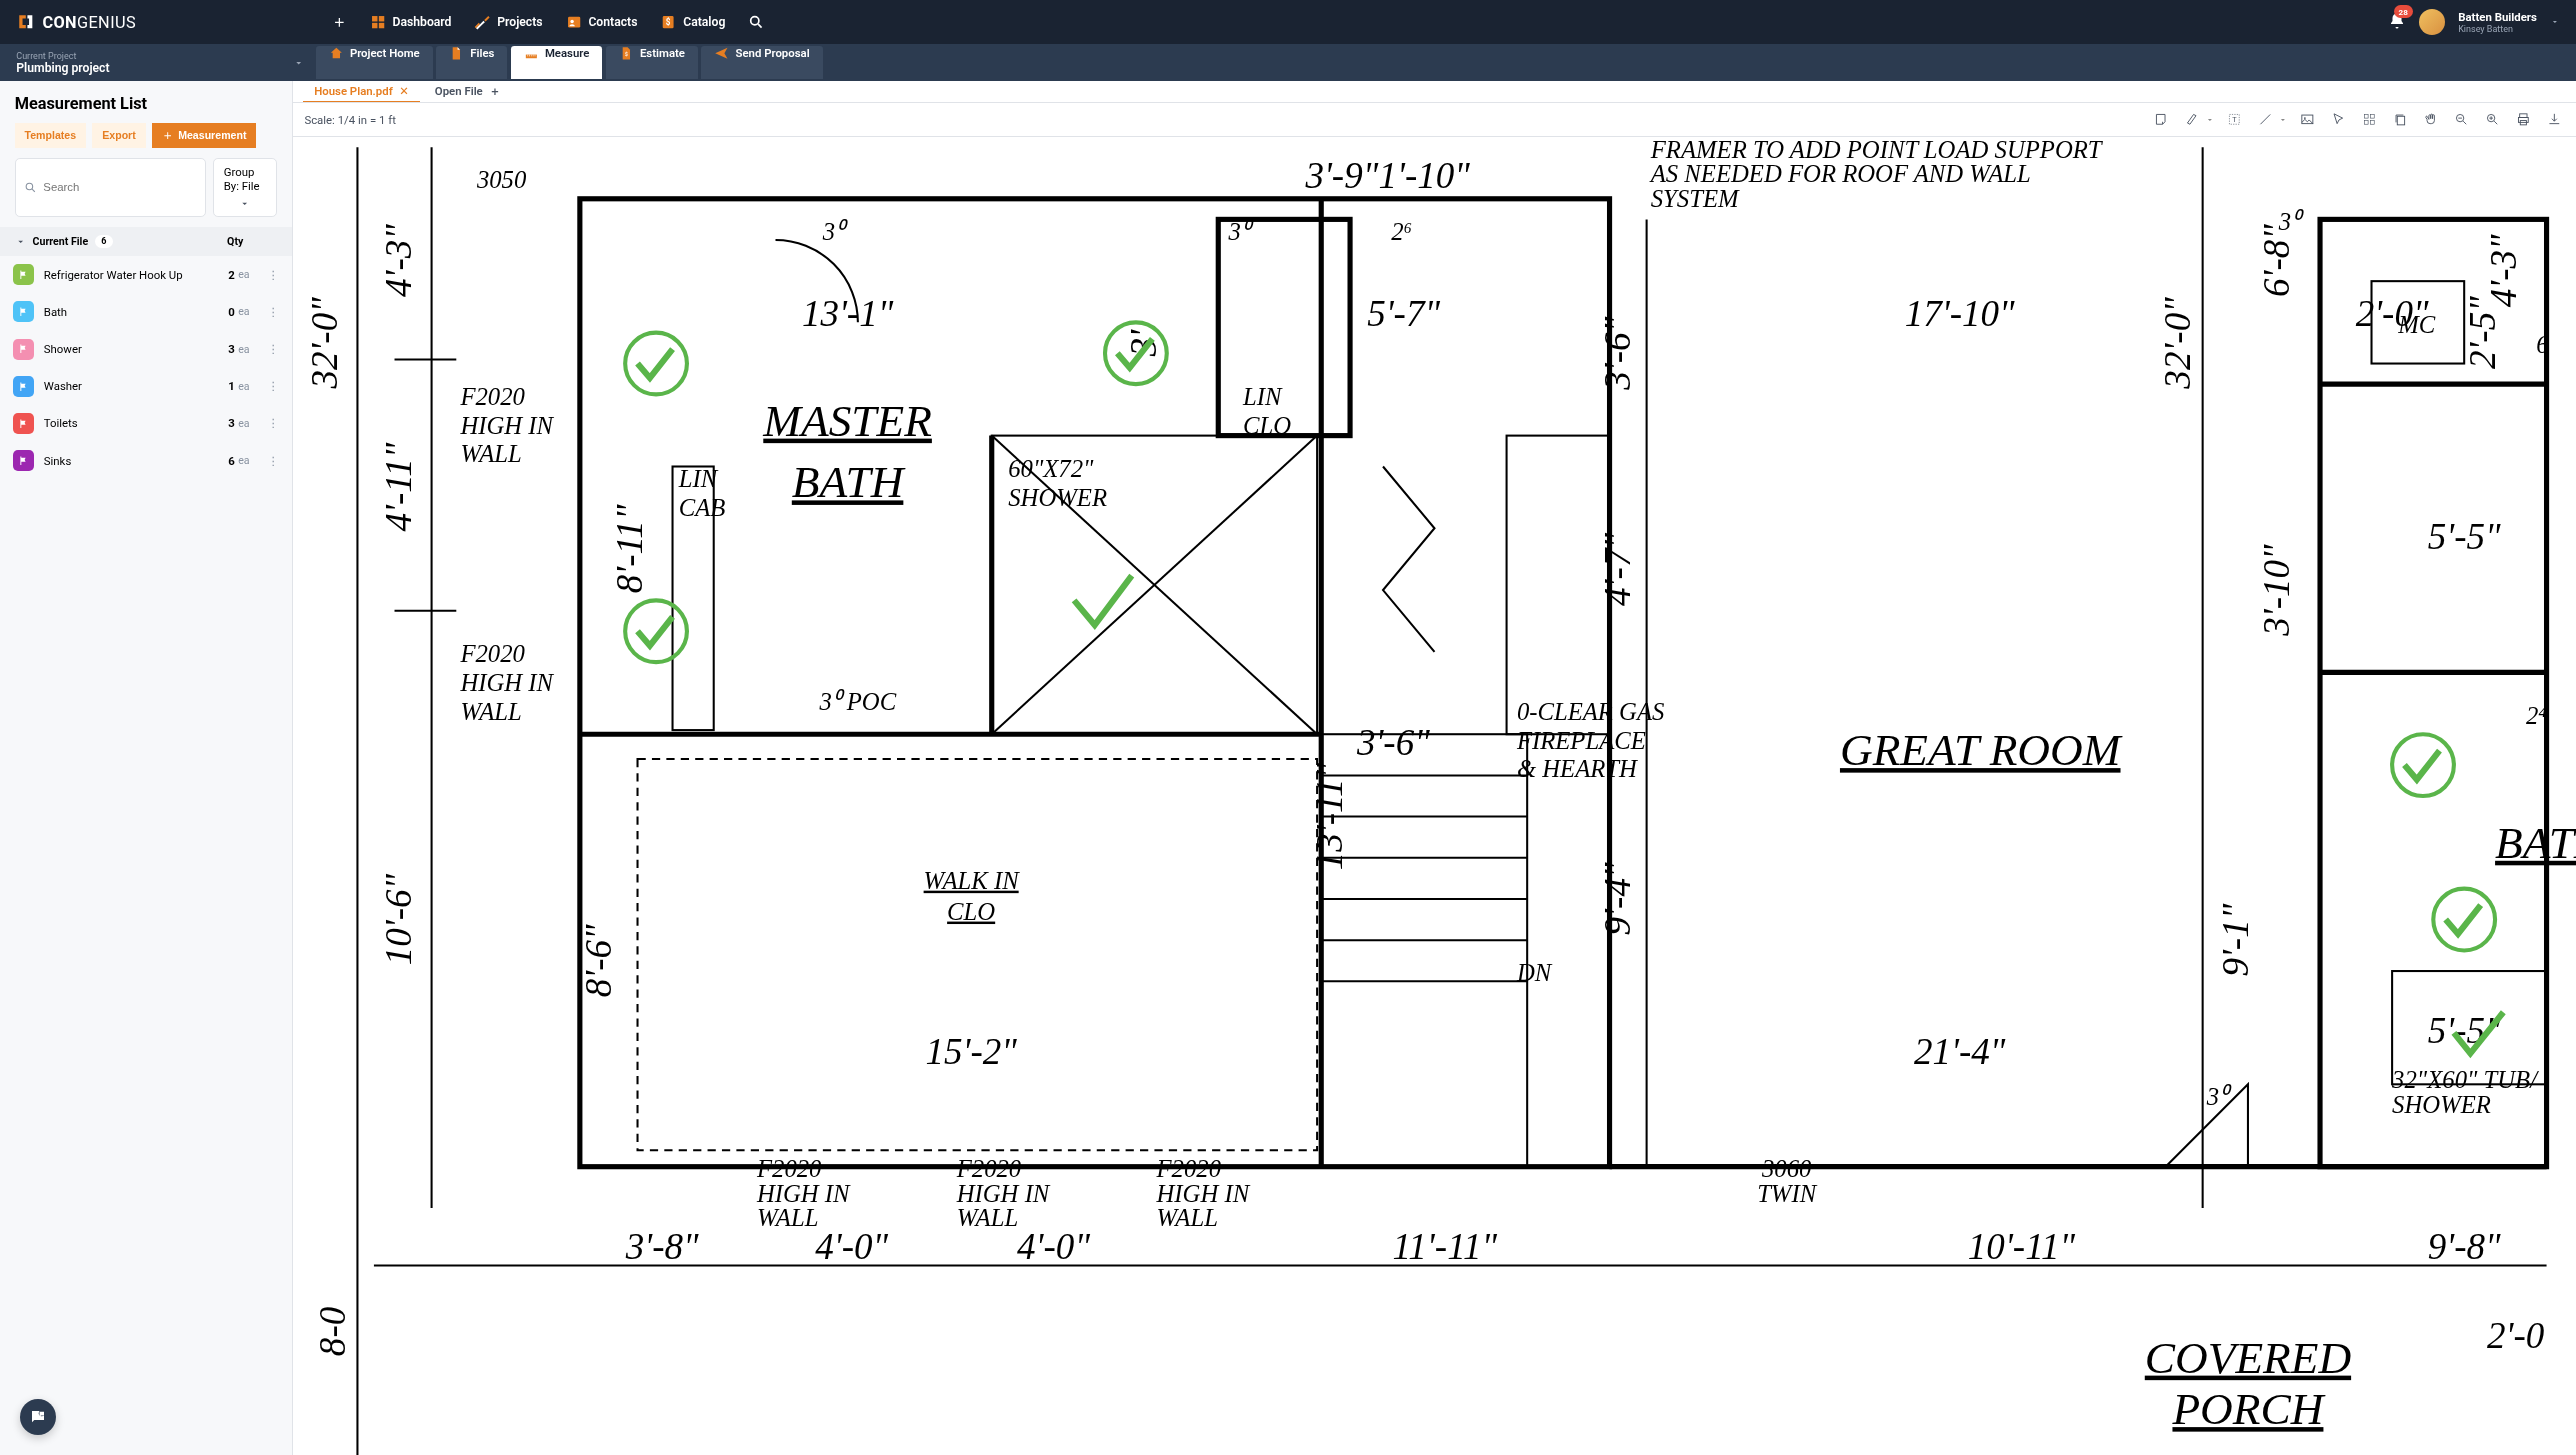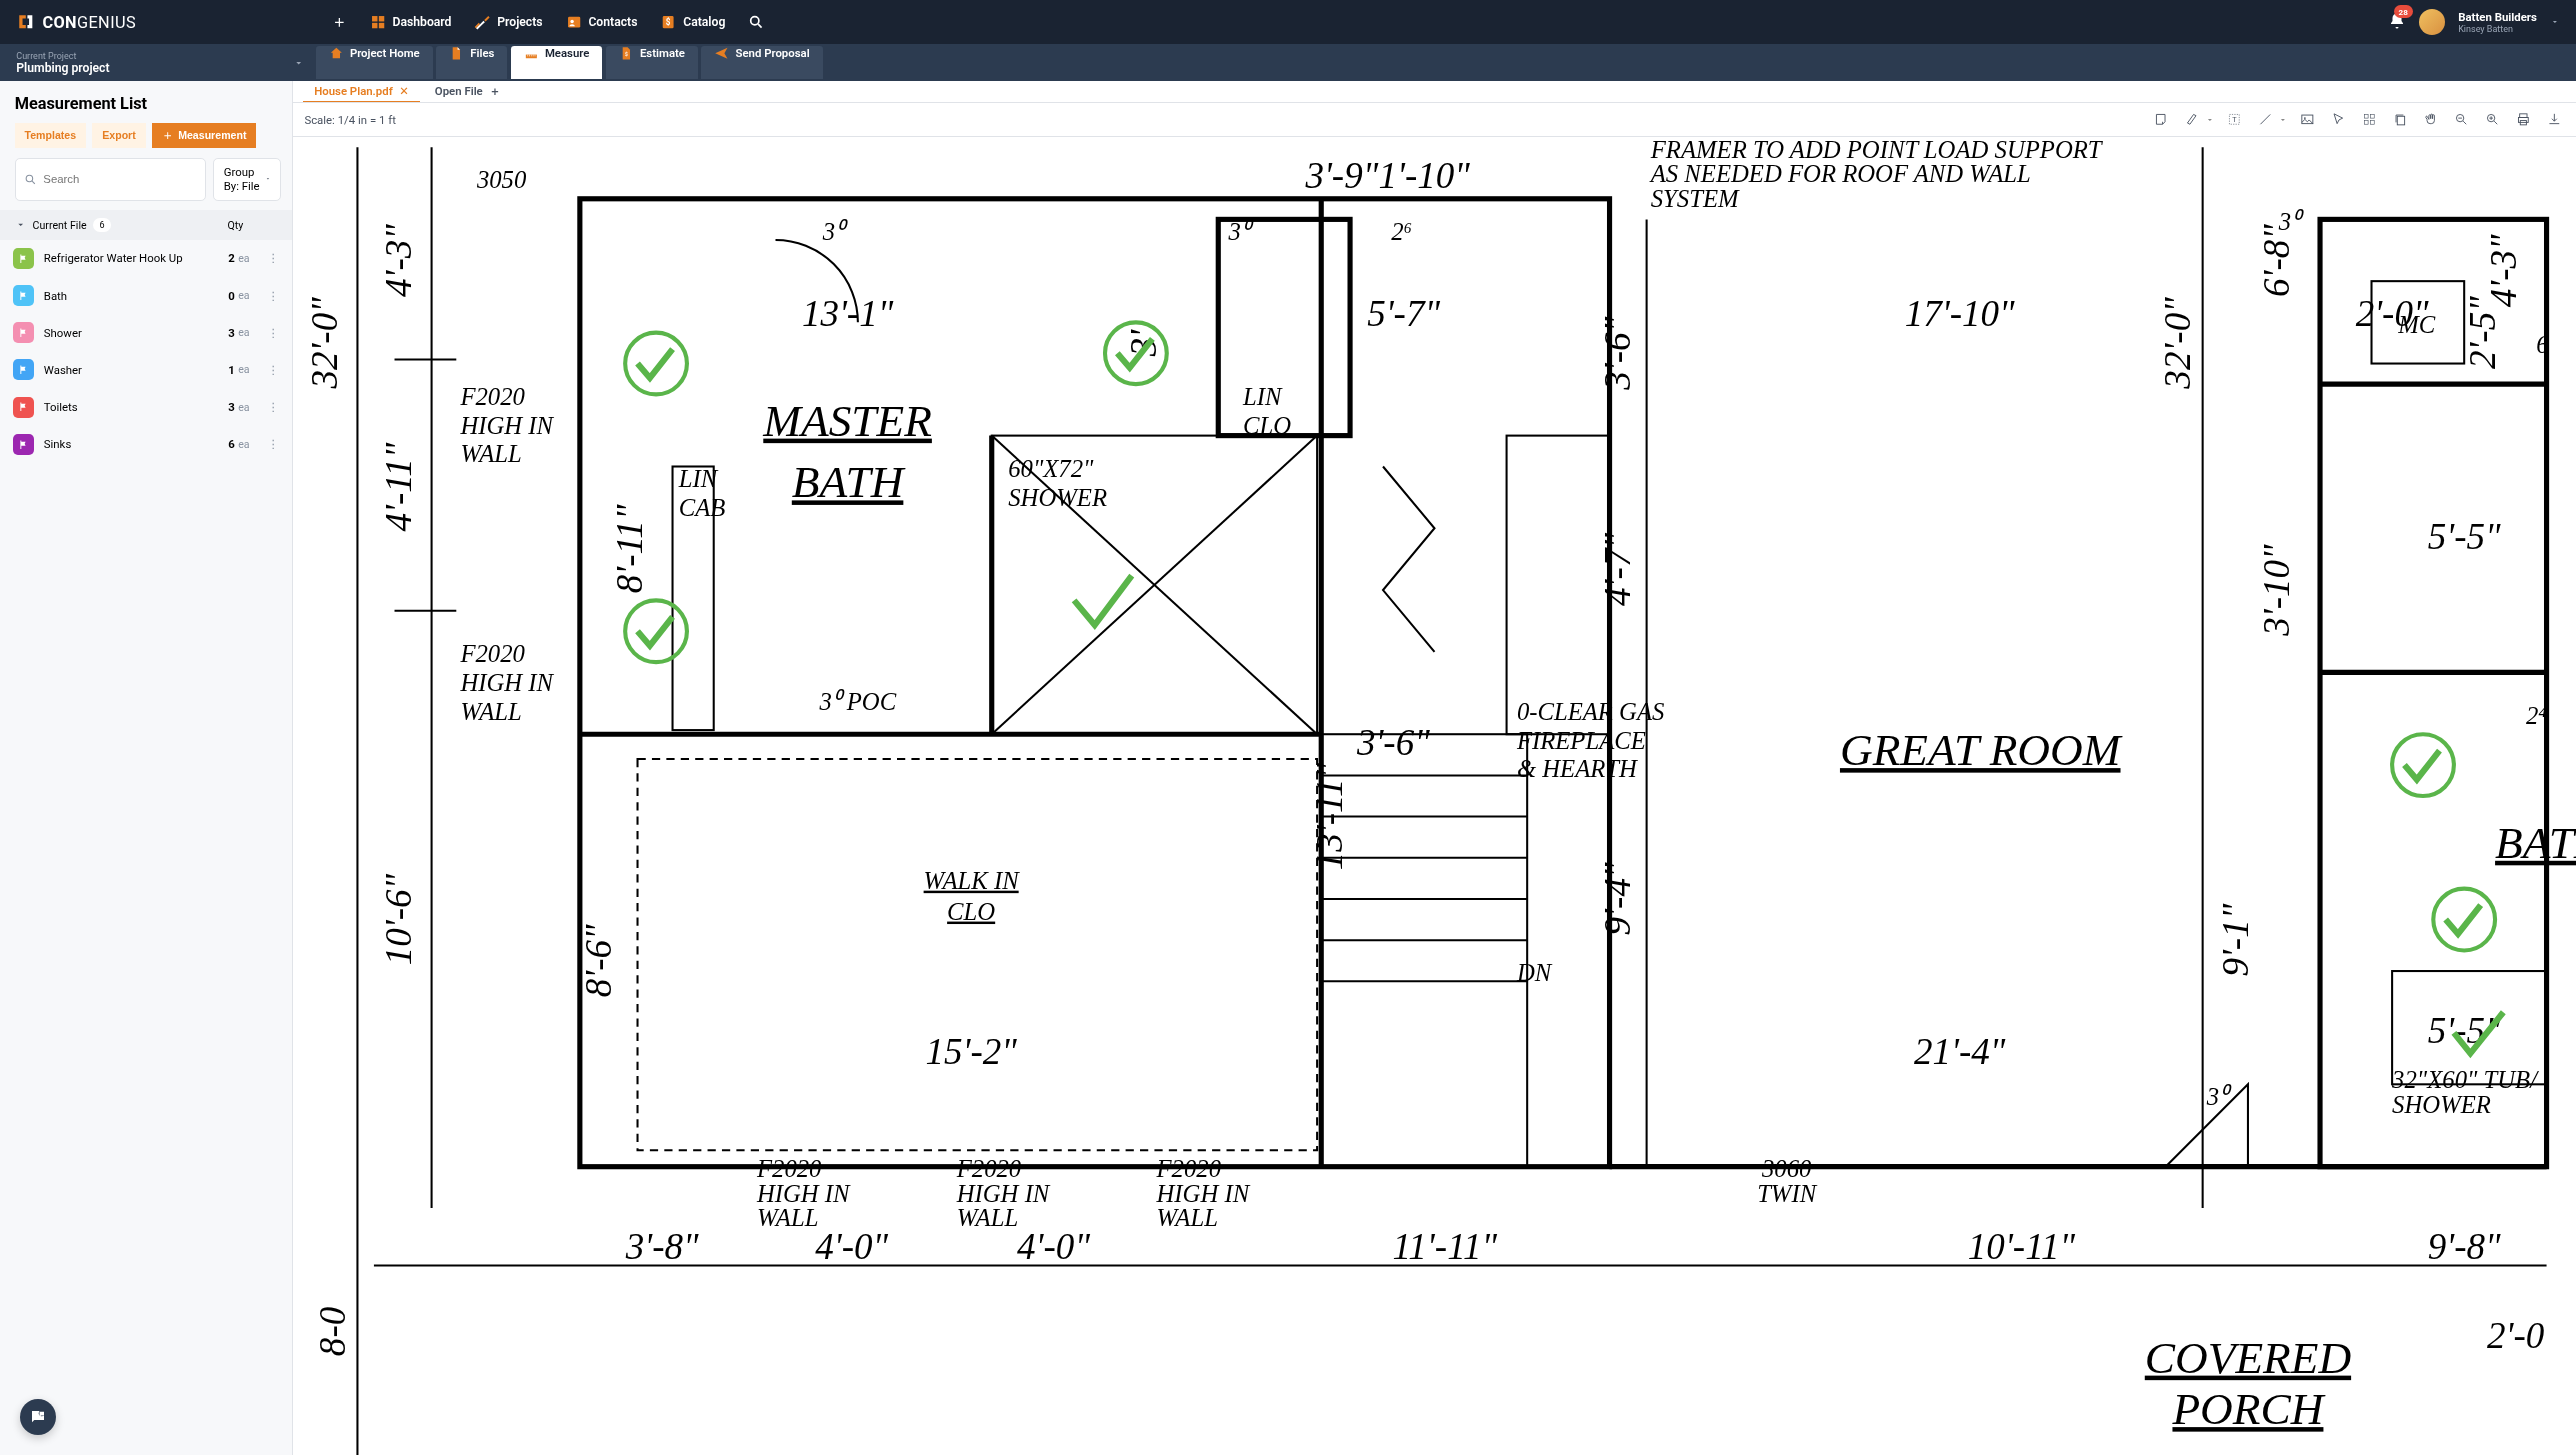--- a/index.html
+++ b/index.html
@@ -38,23 +38,23 @@
 .sidebar { width: 293px; background: #f7f8fa; border-right: 0.8px solid #e0e3e8; display: flex; flex-direction: column; }
 .sidebar-title { font-size: 16.3px; font-weight: 700; padding: 13px 14.7px 9.8px; }
 .btn-row { display: flex; gap: 6.5px; padding: 0 14.7px 9.8px; }
 .btn { border-radius: 0; font-weight: 600; font-size: 10.6px; padding: 6.5px 9.8px; border: none; cursor: pointer; display: inline-flex; align-items: center; gap: 4.9px; }
 .btn-ghost { background: #fff3e4; color: #e67e22; }
 .btn-primary { background: #e67e22; color: #fff; }
 
 .search-row { display: flex; gap: 6.5px; padding: 0 14.7px 9.8px; }
 .search-box { flex: 1; display: flex; align-items: center; gap: 6.5px; background: #fff; border: 0.8px solid #e0e3e8; border-radius: 4.9px; padding: 6.5px 8.1px; }
 .search-box input { border: none; outline: none; flex: 1; font-size: 11.4px; background: transparent; }
-.groupby { background: #fff; border: 0.8px solid #e0e3e8; border-radius: 4.9px; padding: 6.5px 9.8px; font-size: 11.4px; display: flex; align-items: center; gap: 4.9px; cursor: pointer; }
-
-.list-header { display: flex; align-items: center; padding: 8.1px 14.7px; background: #eef0f3; font-size: 10.6px; font-weight: 400; }
+.groupby { background: #fff; border: 0.8px solid #e0e3e8; border-radius: 4.9px; padding: 6.5px 9.8px; font-size: 11.4px; display: flex; align-items: center; gap: 4.9px; cursor: pointer; flex-direction: column; }
+
+.list-header { display: flex; align-items: center; padding: 8.1px 14.7px; background: #eef0f3; font-size: 10.6px; font-weight: 700; }
 .list-header .headlabel { flex: 1; display: flex; align-items: center; gap: 6.5px; }
 .count-pill { background: #fff; border-radius: 8.1px; padding: 1.6px 6.5px; font-size: 9px; }
 .qty-head { margin-right: 34px; }
 
 .list-body { flex: 1; overflow: auto; }
 .row { display: flex; align-items: center; padding: 8.1px 9.8px 8.1px 13px; font-size: 11.4px; cursor: pointer; }
 .row-icon { width: 21px; height: 21px; border-radius: 4.9px; display: flex; align-items: center; justify-content: center; margin-right: 9.8px; flex-shrink: 0; }
 .row-icon svg { width: 11.4px; height: 11.4px; }
 .row-name { flex: 1; }
 .row-qty { font-weight: 700; margin-right: 3.3px; }

